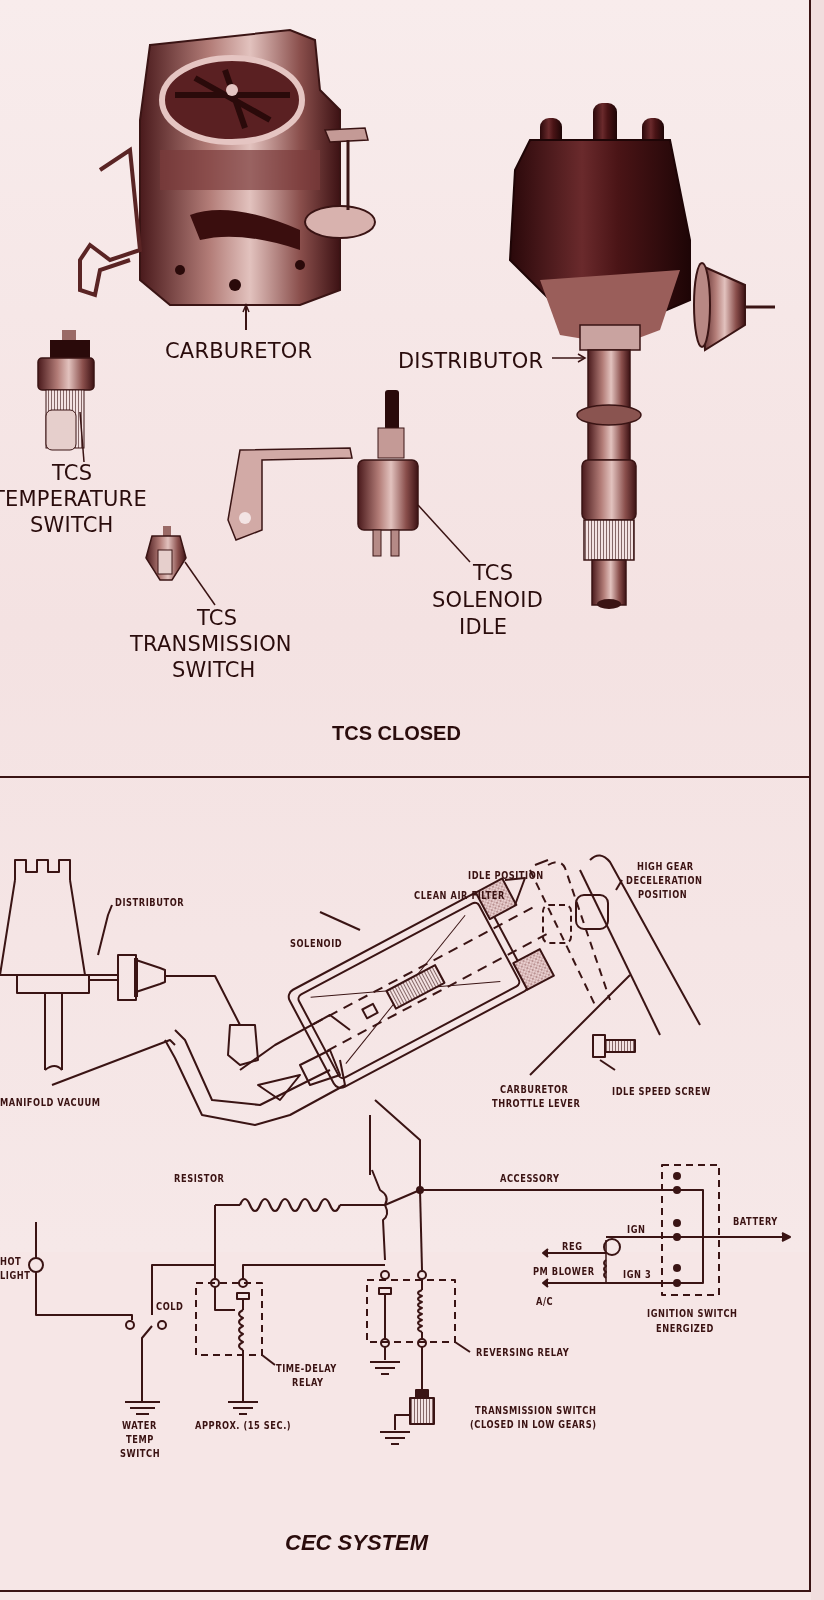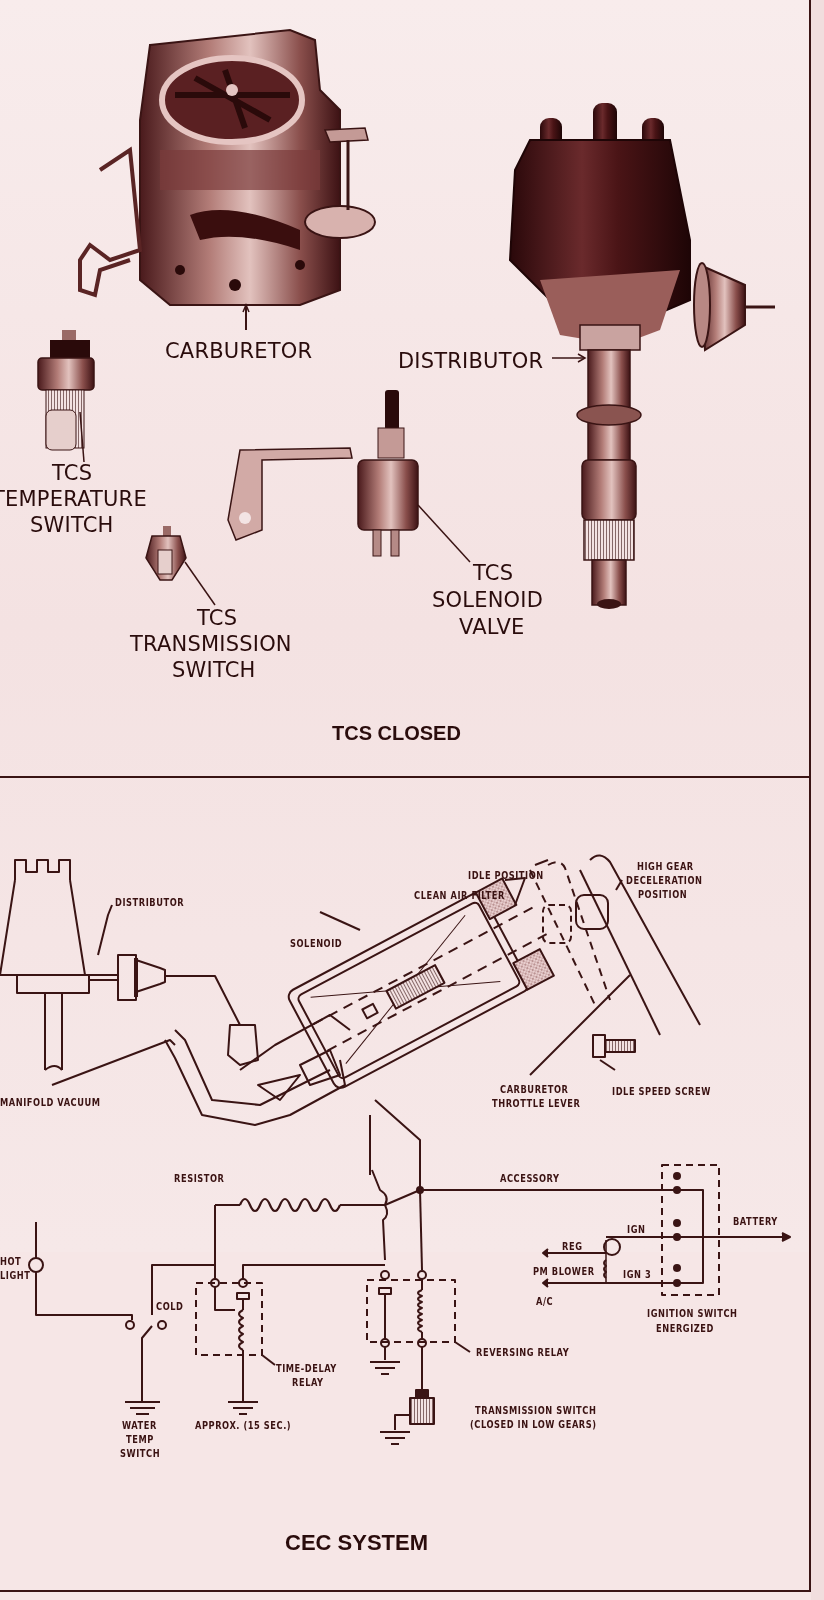--- a/index.html
+++ b/index.html
@@ -314,21 +314,21 @@
 
     <div>
       <div class="photo-label" style="left:197px; top:605px;">TCS</div>
       <div class="photo-label" style="left:130px; top:631px;">TRANSMISSION</div>
       <div class="photo-label" style="left:172px; top:657px;">SWITCH</div>
     </div>
 
     <div>
       <div class="photo-label" style="left:473px; top:560px;">TCS</div>
       <div class="photo-label" style="left:432px; top:587px;">SOLENOID</div>
-      <div class="photo-label" style="left:459px; top:614px;">VALVE</div>
+      <div class="photo-label" style="left:459px; top:614px;">IDLE</div>
     </div>
 
     <div class="caption" style="left:332px; top:722px; font-size:20px;">TCS CLOSED</div>
   </div>
 
   <div>
     <div class="schem-label" style="left:115px; top:896px;">DISTRIBUTOR</div>
     <div class="schem-label" style="left:290px; top:937px;">SOLENOID</div>
     <div class="schem-label" style="left:468px; top:869px;">IDLE POSITION</div>
     <div class="schem-label" style="left:414px; top:889px;">CLEAN AIR FILTER</div>
@@ -371,21 +371,21 @@
       <div class="schem-label" style="left:122px; top:1419px;">WATER</div>
       <div class="schem-label" style="left:126px; top:1433px;">TEMP</div>
       <div class="schem-label" style="left:120px; top:1447px;">SWITCH</div>
     </div>
     <div class="schem-label" style="left:195px; top:1419px;">APPROX. (15 SEC.)</div>
     <div>
       <div class="schem-label" style="left:475px; top:1404px;">TRANSMISSION SWITCH</div>
       <div class="schem-label" style="left:470px; top:1418px;">(CLOSED IN LOW GEARS)</div>
     </div>
 
-    <div class="caption" style="left:285px; top:1530px; font-size:22px;">CEC SYSTEM</div>
+    <div class="caption" style="left:285px; top:1530px; font-size:22px;font-style:italic;">CEC SYSTEM</div>
   </div>
 
   <div class="divider"></div>
   <div class="bottom-border"></div>
   <div class="right-strip"></div>
   <div class="right-border"></div>
 
 </div>
 
 </body></html>

